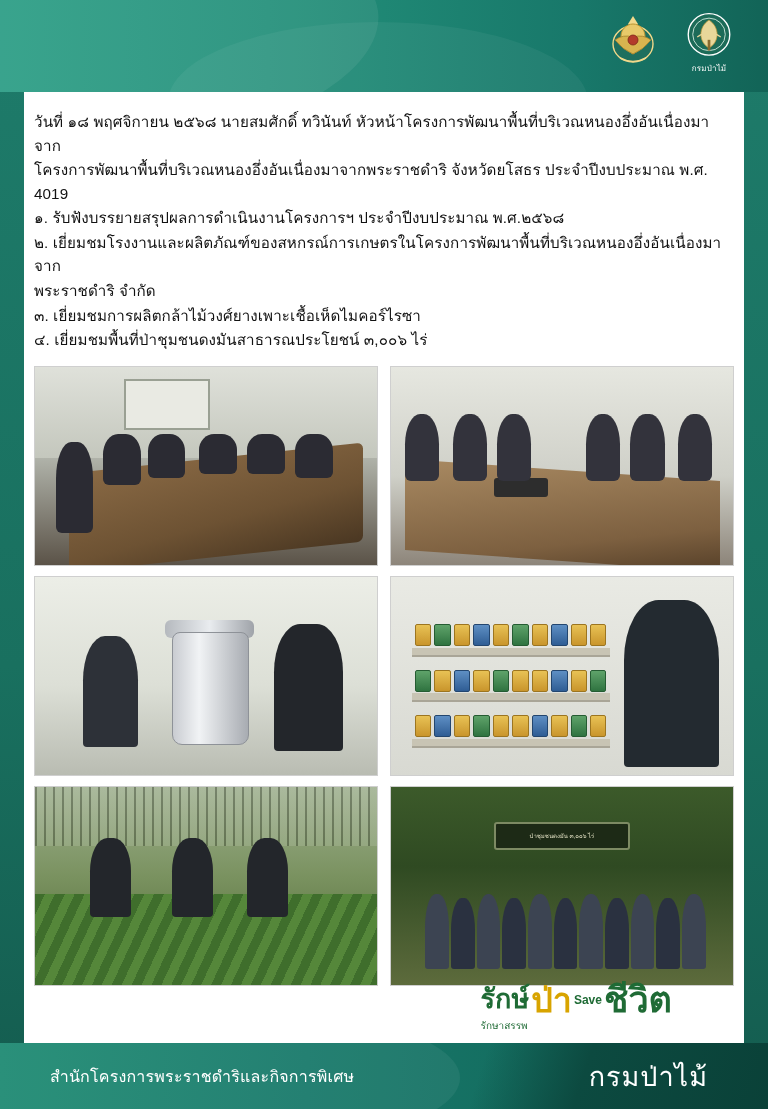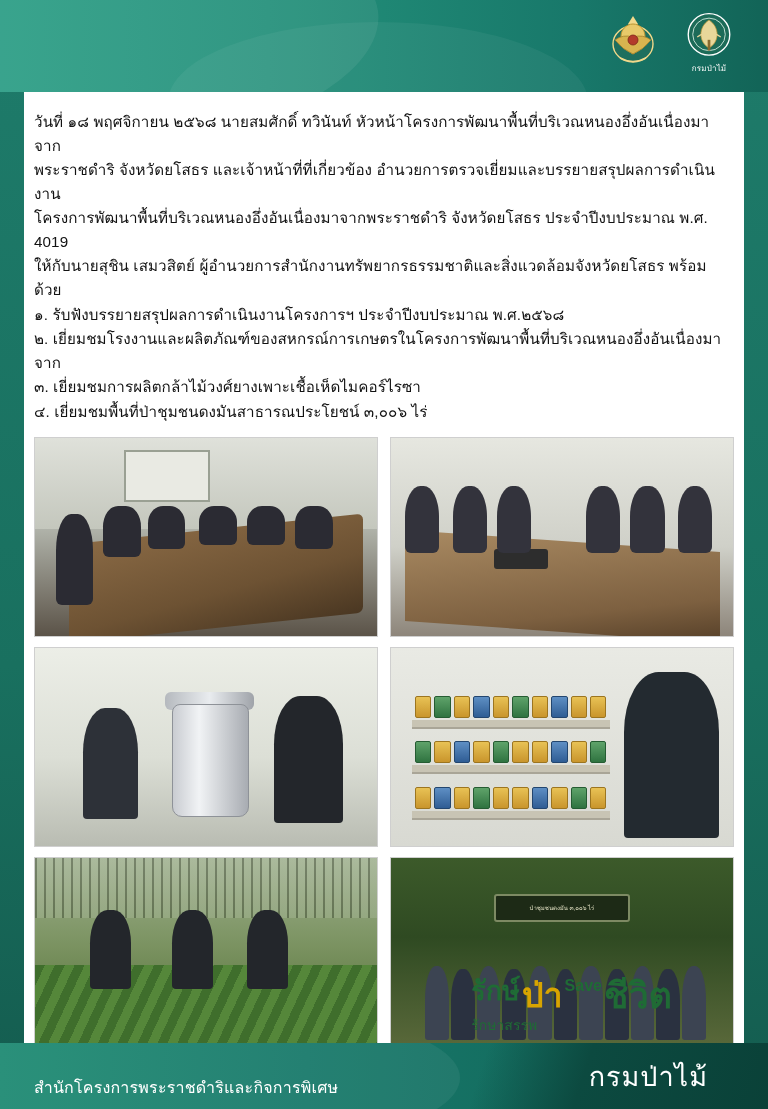--- a/index.html
+++ b/index.html
@@ -262,25 +262,25 @@
     color: #d8a400;
     line-height: 1;
   }
   .campaign .chiwit {
     font-size: 36px;
     font-weight: bold;
     color: #1f6b35;
     line-height: 1;
   }
   .campaign .sub {
-    font-size: 14px;
+    font-size: 10px;
     color: #1f6b35;
   }
   .campaign .save {
-    font-size: 16px;
+    font-size: 12px;
     font-weight: bold;
     color: #1f6b35;
     line-height: 1;
   }
   .campaign .col {
     display: flex; flex-direction: column; align-items: flex-start; justify-content: center;
   }
 
   
   .footer {
@@ -300,27 +300,26 @@
   .footer .dark {
     position: absolute;
     right: 0; top: 0; bottom: 0;
     width: 300px;
     background: linear-gradient(90deg, rgba(8,60,50,0) 0%, #0c4a40 35%, #0a4138 100%);
     transform: skewX(-18deg);
     transform-origin: bottom right;
   }
   .footer-left {
     position: absolute;
-    left: 34px;
+    left: 50px;
     top: 50%;
     transform: translateY(-50%);
     color: #ffffff;
     font-size: 16px;
     letter-spacing: .2px;
-    margin-top: 11px;
   }
   .footer-right {
     position: absolute;
     right: 60px;
     top: 50%;
     transform: translateY(-50%);
     color: #ffffff;
     font-size: 27px;
     letter-spacing: 1px;
   }
@@ -361,25 +360,24 @@
         <div class="logo-caption">กรมป่าไม้</div>
       </div>
 
     </div>
   </div>
 
   <div class="content">
 
     <div class="para-block">
       <p class="para first">วันที่ ๑๘ พฤศจิกายน ๒๕๖๘ นายสมศักดิ์ ทวินันท์ หัวหน้าโครงการพัฒนาพื้นที่บริเวณหนองอึ่งอันเนื่องมาจาก</p>
-      <p class="para">พระราชดำริ จังหวัดยโสธร และเจ้าหน้าที่ที่เกี่ยวข้อง อำนวยการตรวจเยี่ยมและบรรยายสรุปผลการดำเนินงาน</p>
       <p class="para">โครงการพัฒนาพื้นที่บริเวณหนองอึ่งอันเนื่องมาจากพระราชดำริ จังหวัดยโสธร ประจำปีงบประมาณ พ.ศ. 4019</p>
-      <p class="para">ให้กับนายสุชิน เสมวสิตย์ ผู้อำนวยการสำนักงานทรัพยากรธรรมชาติและสิ่งแวดล้อมจังหวัดยโสธร พร้อมด้วย</p>
       <p class="para">๑. รับฟังบรรยายสรุปผลการดำเนินงานโครงการฯ ประจำปีงบประมาณ พ.ศ.๒๕๖๘</p>
       <p class="para">๒. เยี่ยมชมโรงงานและผลิตภัณฑ์ของสหกรณ์การเกษตรในโครงการพัฒนาพื้นที่บริเวณหนองอึ่งอันเนื่องมาจาก</p>
+      <p class="para">พระราชดำริ จำกัด</p>
       <p class="para">๓. เยี่ยมชมการผลิตกล้าไม้วงศ์ยางเพาะเชื้อเห็ดไมคอร์ไรซา</p>
       <p class="para">๔. เยี่ยมชมพื้นที่ป่าชุมชนดงมันสาธารณประโยชน์ ๓,๐๐๖ ไร่</p>
     </div>
 
     <div class="photos">
 
       <div class="photo p1">
         <div class="sky"></div>
         <div class="wall"></div>
         <div class="screen"></div>
@@ -482,21 +480,21 @@
             <div class="g"></div>
             <div class="g"></div>
         </div>
       </div>
 
     </div>
   </div>
 
   <div class="campaign">
     <div class="col">
-      <div style="display:flex; align-items:flex-start; gap:2px;">
+      <div style="display:flex; align-items:center; gap:2px;">
         <span class="rak">รักษ์</span>
         <span class="pa">ป่า</span>
         <span class="save">Save</span>
         <span class="chiwit">ชีวิต</span>
       </div>
       <div class="sub">รักษาสรรพ</div>
     </div>
   </div>
 
   <div class="footer">

